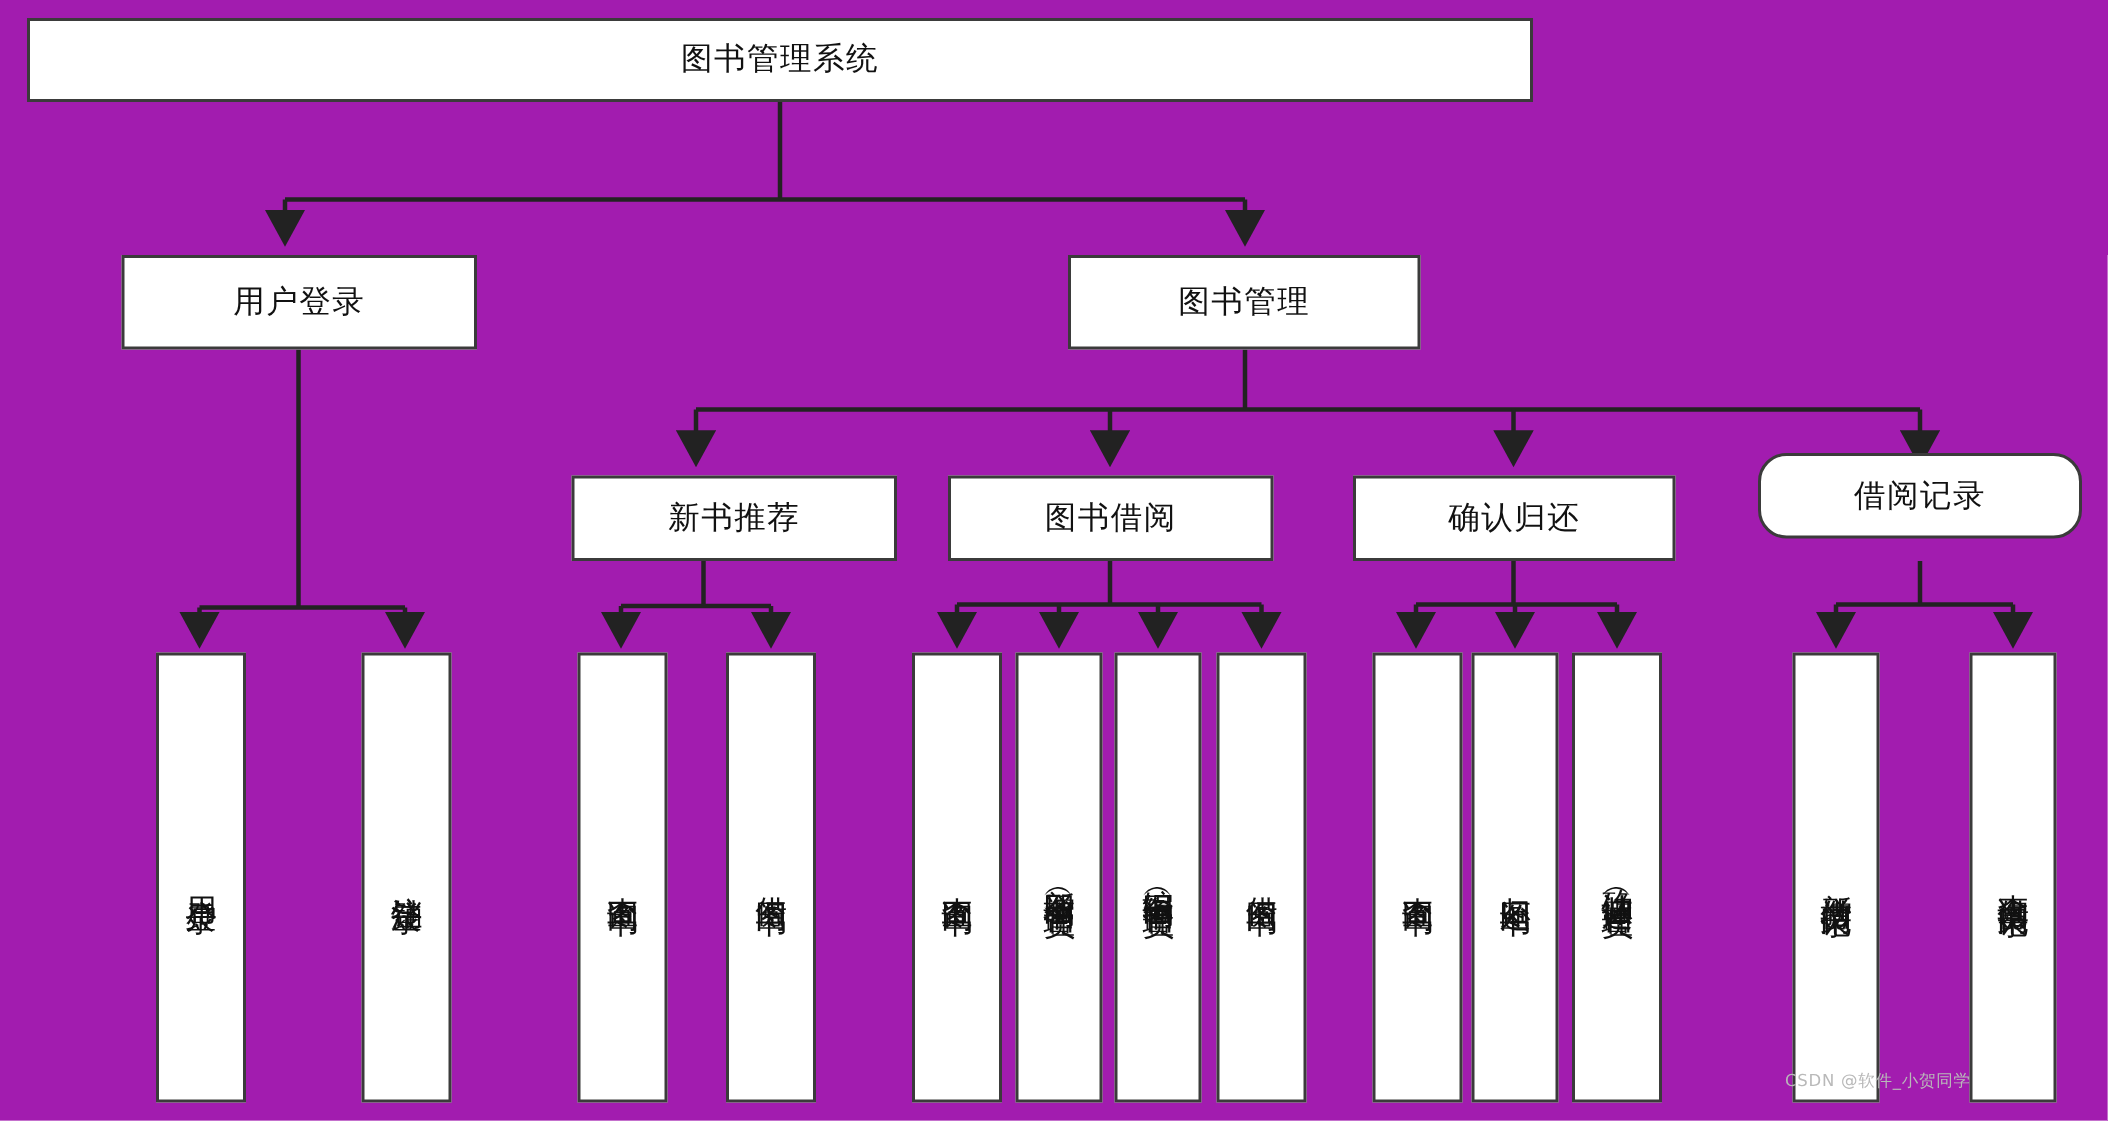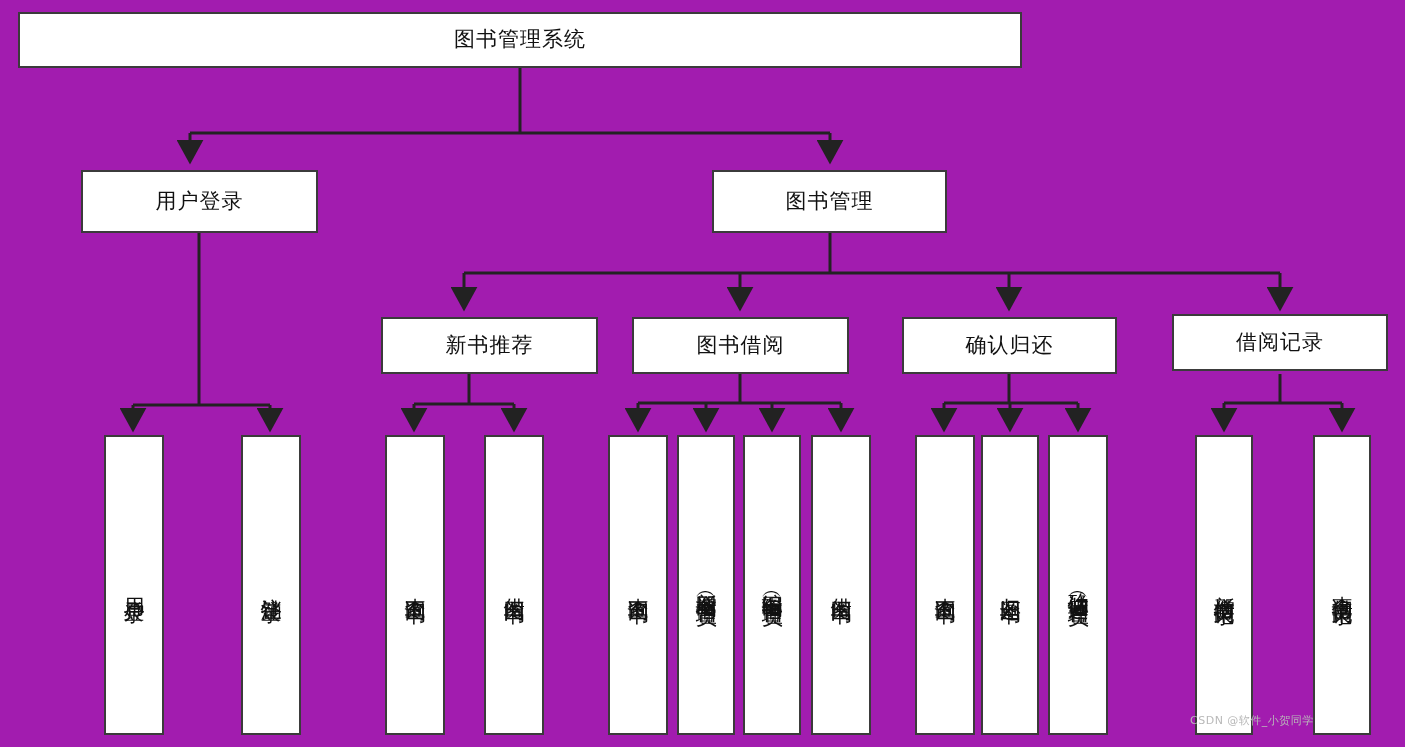--- a/index.html
+++ b/index.html
@@ -138,21 +138,21 @@
 
   <div class="node horizontal" style="left:381px; top:317px; width:217px; height:57px;">
     <span class="label">新书推荐</span>
   </div>
   <div class="node horizontal" style="left:632px; top:317px; width:217px; height:57px;">
     <span class="label">图书借阅</span>
   </div>
   <div class="node horizontal" style="left:902px; top:317px; width:215px; height:57px;">
     <span class="label">确认归还</span>
   </div>
-  <div class="node horizontal" style="left:1172px; top:314px; width:216px; height:57px;">
+  <div class="node horizontal" style="left:1172px; top:302px; width:216px; height:57px;border-radius:19px;">
     <span class="label">借阅记录</span>
   </div>
 
   <div class="node vertical" style="left:104px; top:435px; width:60px; height:300px;">
     <span class="label">用户登录</span>
   </div>
   <div class="node vertical" style="left:241px; top:435px; width:60px; height:300px;">
     <span class="label">注销登录</span>
   </div>
 

